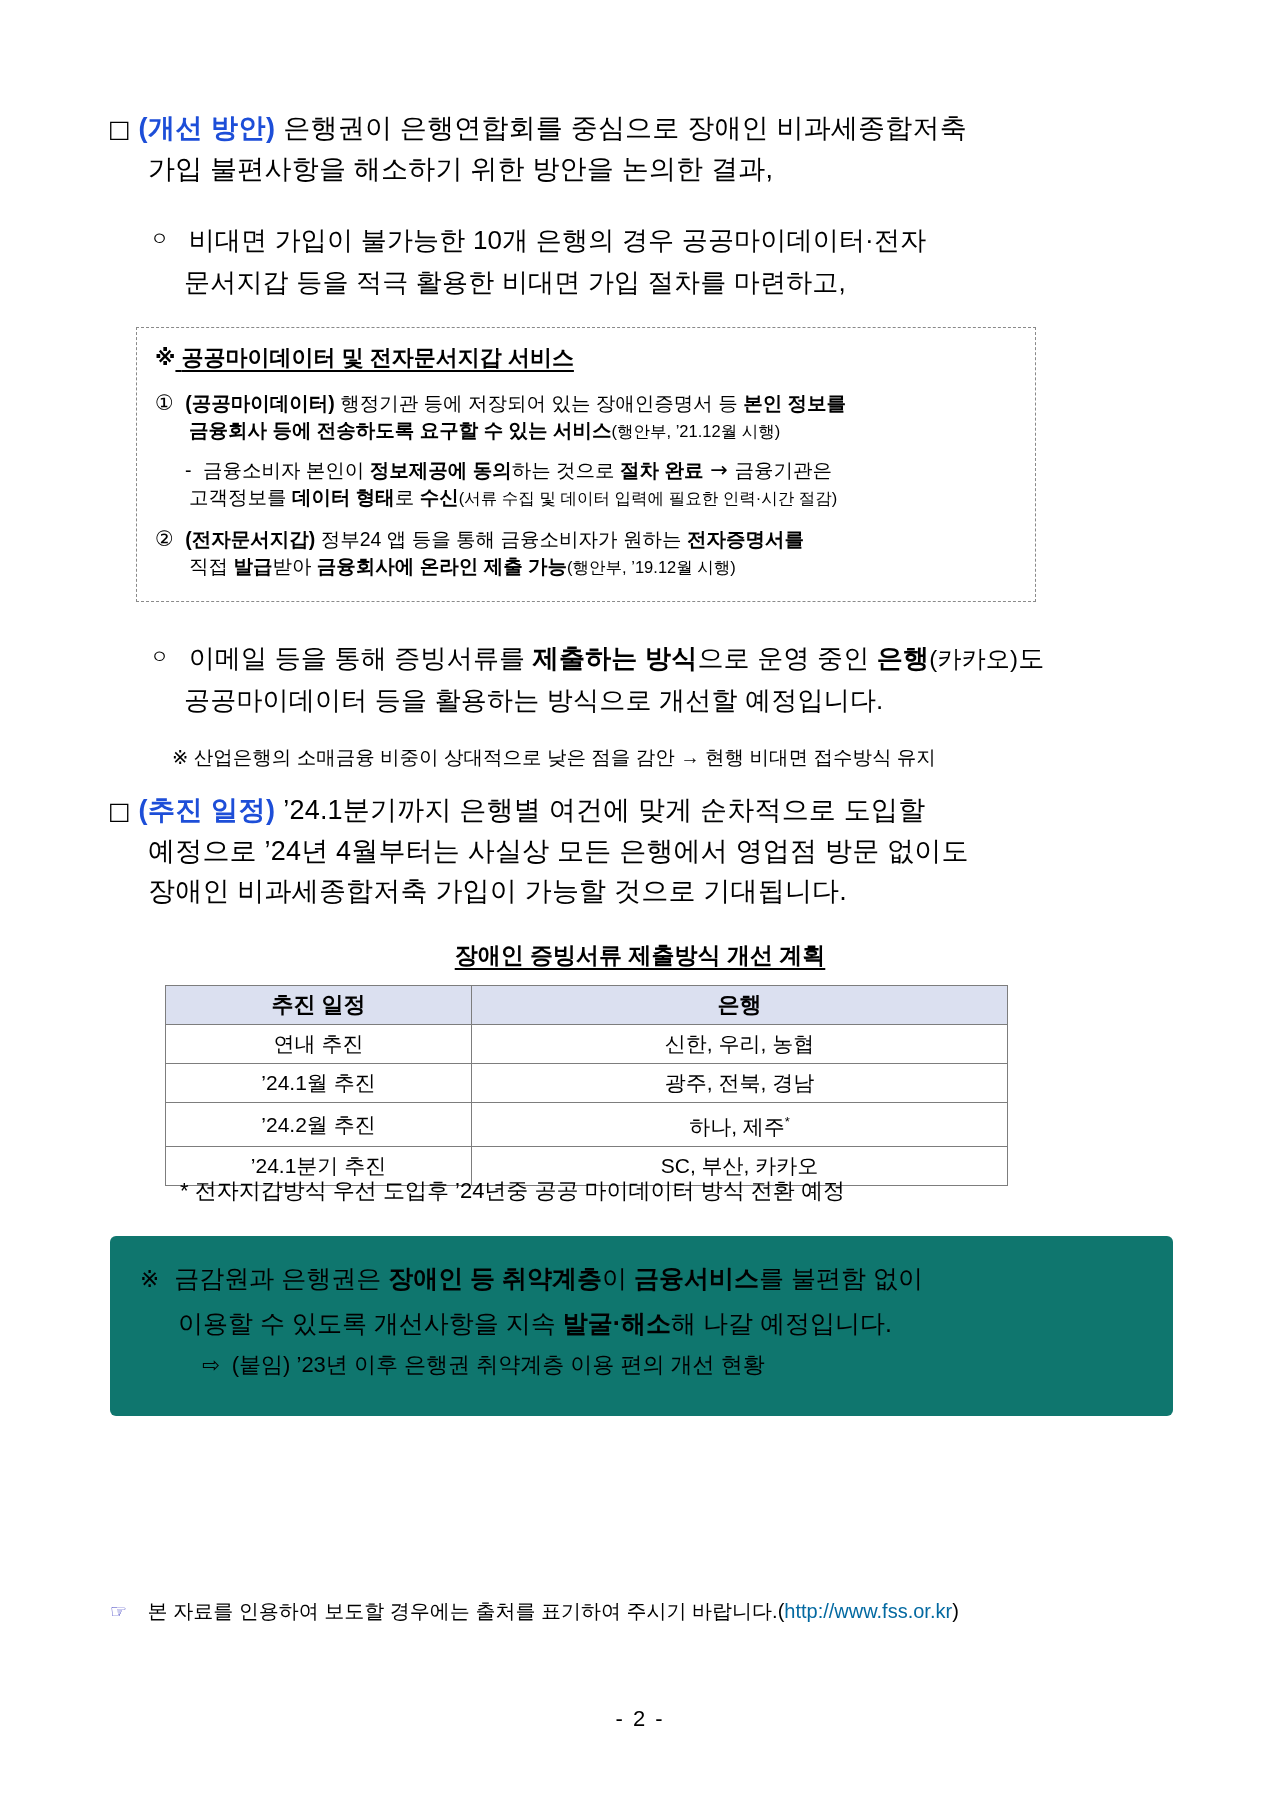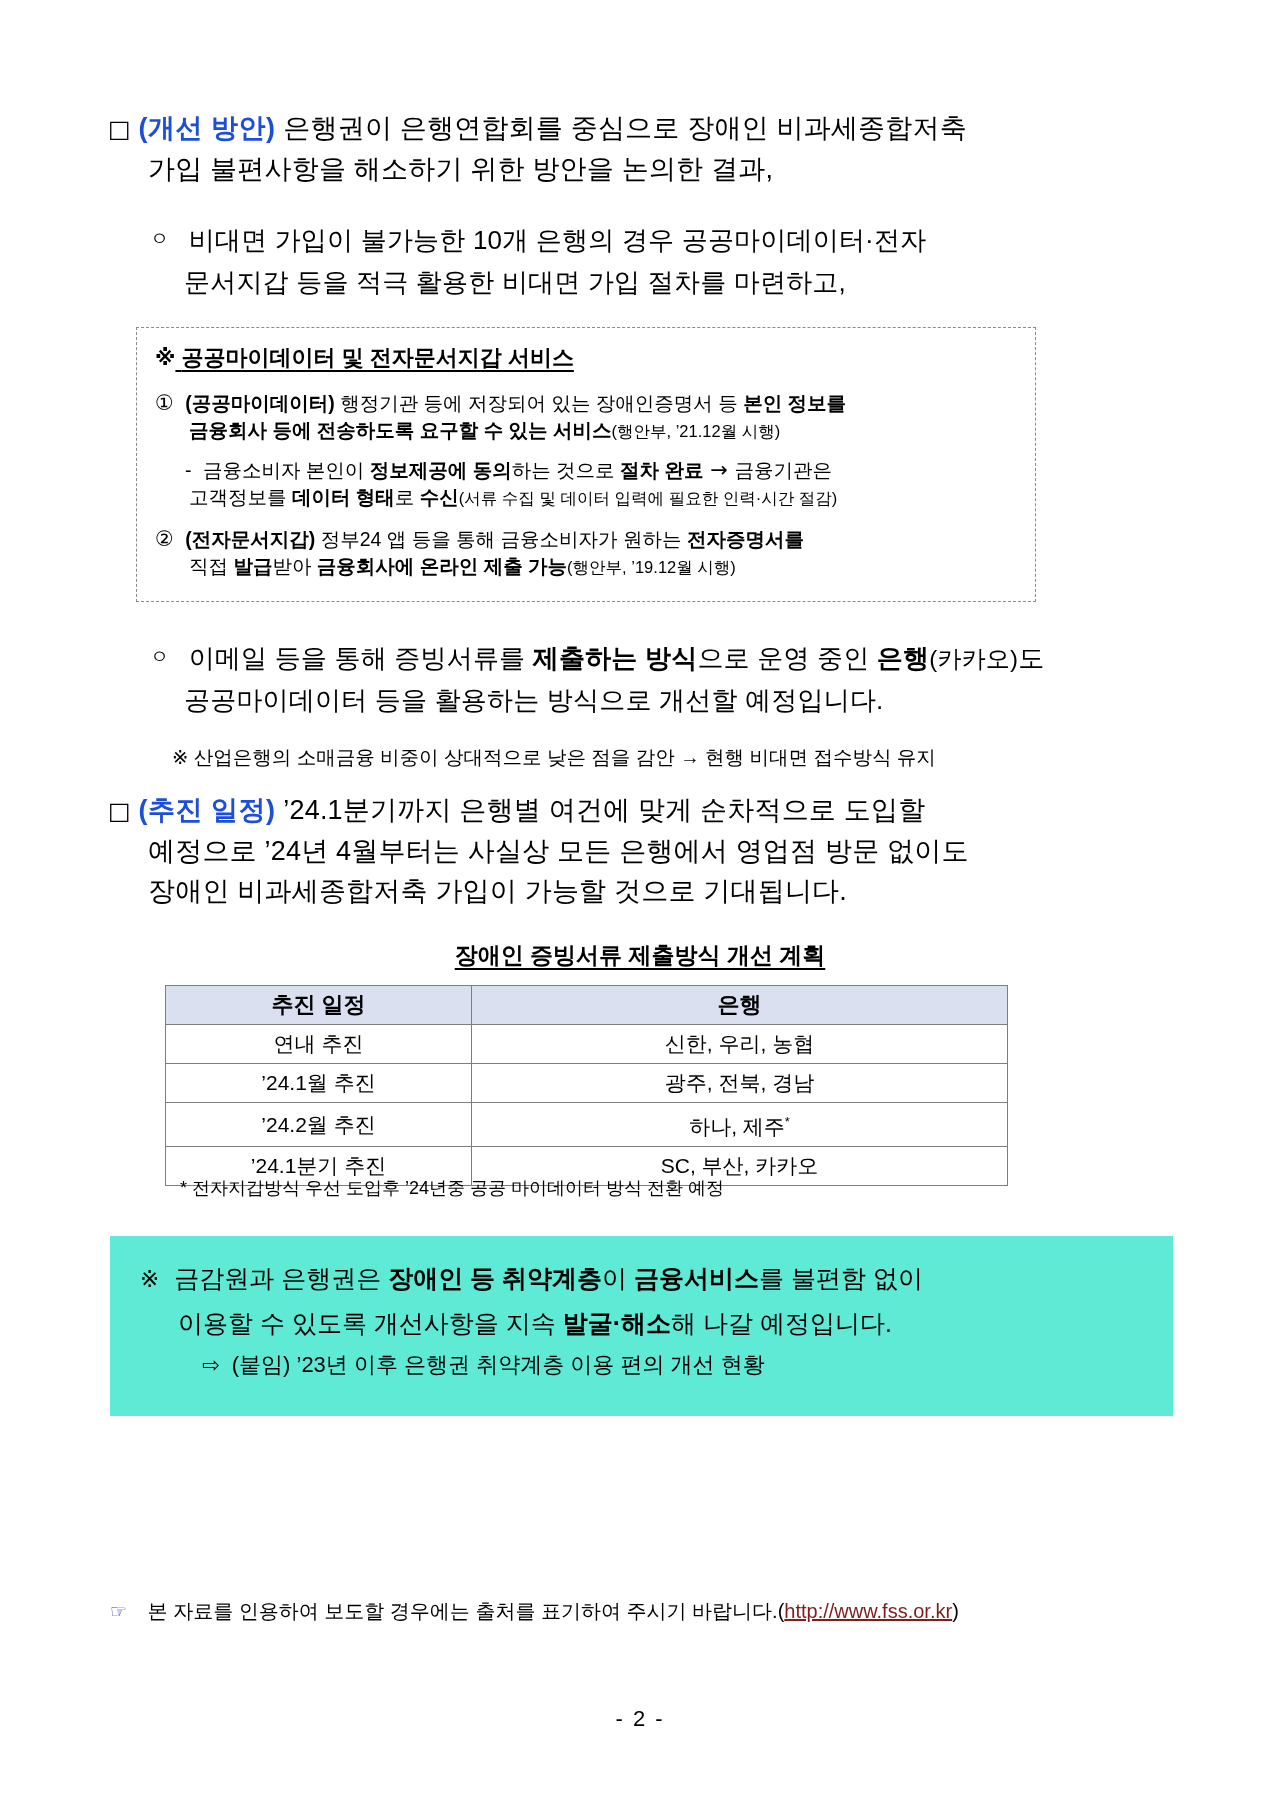--- a/index.html
+++ b/index.html
@@ -141,29 +141,30 @@
     font-weight: bold;
     font-size: 22px;
   }
   table.plan td.c1 { width: 305px; }
   table.plan td.c2 { width: 535px; }
   table.plan th.h1 { width: 305px; }
   table.plan th.h2 { width: 535px; }
   sup.star { font-size: 13px; vertical-align: super; }
   .tbl-foot {
     position: absolute;
-    font-size: 18px;
+    font-size: 22px;
     white-space: nowrap;
   }
 
   
   .hl-box {
     position: absolute;
-    background: #5eead4;
+    background: #0f766e;
     box-sizing: border-box;
+    border-radius: 6px;
   }
   .hl-line {
     font-size: 25px;
     line-height: 44px;
     white-space: nowrap;
   }
   .hl-mark {
     font-family: "DejaVu Sans", sans-serif;
     font-size: 23px;
   }
@@ -182,22 +183,21 @@
     position: absolute;
     font-size: 20px;
     white-space: nowrap;
   }
   .src .hand {
     font-family: "DejaVu Sans", sans-serif;
     font-size: 19px;
     color: #3a3ac0;
   }
   .src a, .src .url {
-    color: #7f1d1d;
-    text-decoration: underline;
+    color: #0369a1;
   }
 
   .pagenum {
     position: absolute;
     width: 1280px;
     text-align: center;
     font-size: 22px;
     letter-spacing: 2px;
   }
 </style>

